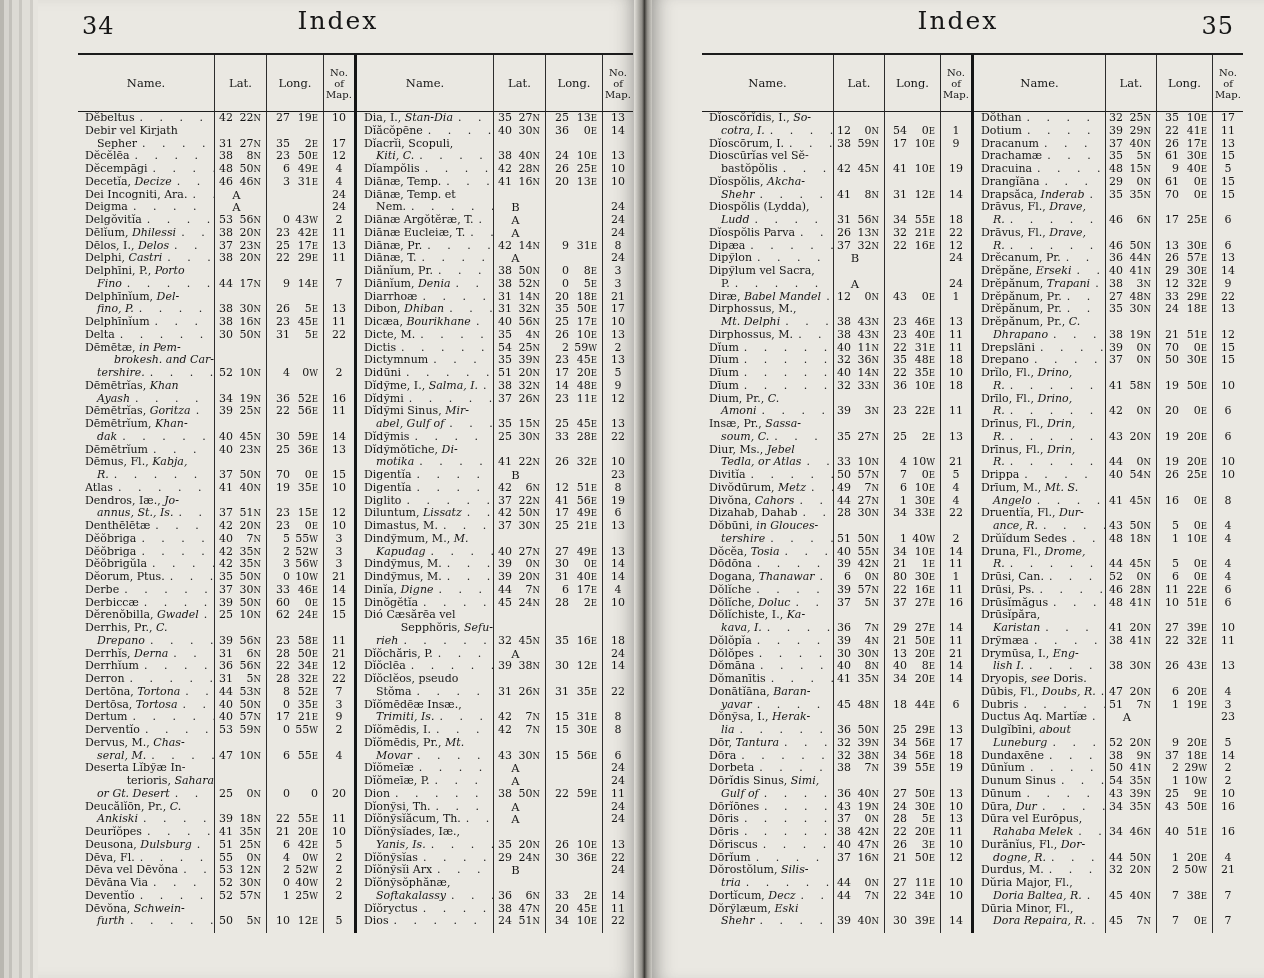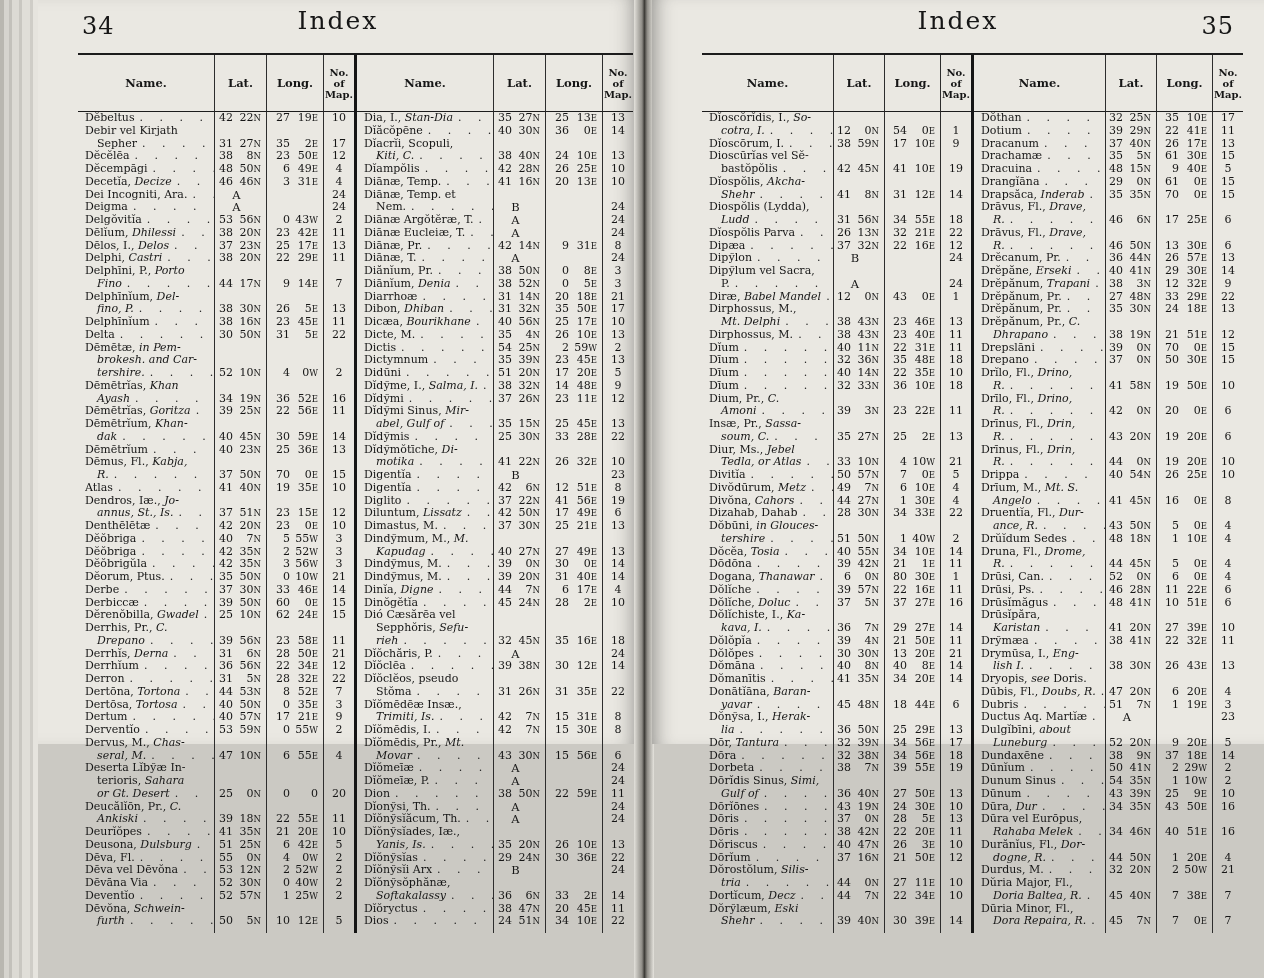--- a/index.html
+++ b/index.html
@@ -10,21 +10,21 @@
     color:#161616;
   }
   
   .edge-stack{
     position:absolute;left:0;top:0;width:38px;height:978px;
     background:
       linear-gradient(90deg,#b9b7b0 0 4px,#d6d4ce 4px 9px,#c3c1bb 9px 12px,
       #dcdad4 12px 19px,#c9c7c1 19px 22px,#e0ded8 22px 30px,#cfcdc7 30px 33px,#e6e4de 33px 38px);
   }
   .page{
-    position:absolute;top:0;height:744px;background:#eae8e2;
+    position:absolute;top:0;height:978px;background:#eae8e2;
   }
   .page.left{left:38px;width:600px;box-shadow:inset -18px 0 22px -16px rgba(40,40,40,.55);}
   .page.right{left:652px;width:612px;box-shadow:inset 16px 0 20px -14px rgba(40,40,40,.5);}
   .gutter{
     position:absolute;left:634px;top:0;width:20px;height:978px;
     background:linear-gradient(90deg,#e3e1db 0,#8e8c86 40%,#3c3b37 52%,#8e8c86 66%,#e6e4de 100%);
   }
   .pghead{position:relative;height:53px;}
   .pgnum{position:absolute;top:12px;font-size:24px;letter-spacing:1px;}
   .page.left  .pgnum{left:44px;}
@@ -53,28 +53,28 @@
     border-left:1px solid #2d2d2d;align-self:stretch;box-sizing:border-box;
     display:flex;align-items:flex-end;
   }
   .cl,.co{justify-content:flex-end;padding-right:5px;}
   .cl.abc,.co.abc{justify-content:center;padding-right:8px;}
   .cm{justify-content:center;}
   
   .hrow{height:57px;flex:none;}
   .hrow .hc{
     align-items:center;justify-content:center;display:flex;align-self:stretch;text-align:center;
-    border-bottom:1.5px solid #1c1c1c;font-size:11.5px;padding:0;font-weight:bold;
+    border-bottom:1.5px solid #1c1c1c;font-size:11.5px;padding:0;
   }
   .hrow .hc.cn{padding-left:0;}
   .hrow .hc.cm{font-size:10px;line-height:11px;padding:0 2px;}
   
   .entry{flex:none;}
   .nl{font-size:11px;line-height:12.75px;min-height:12.75px;white-space:nowrap;overflow:hidden;}
-  .nl.cont{padding-left:12px;}
+  .nl.cont{padding-left:12px;text-align:right;}
   .nl.lastl{display:flex;}
   .nm{white-space:nowrap;}
   .dots{flex:1 1 0;overflow:hidden;white-space:nowrap;margin-left:5px;color:#262626;min-width:0;}
   .num{font-size:11px;line-height:12.75px;}
   .deg{min-width:14px;text-align:right;margin-right:5px;}
   .minv{min-width:23px;text-align:right;}
   .hemi{font-size:8.5px;}
   .ab{font-size:11.5px;line-height:12.75px;}
   .fill{flex:1 1 auto;}
   i{font-style:italic;}

